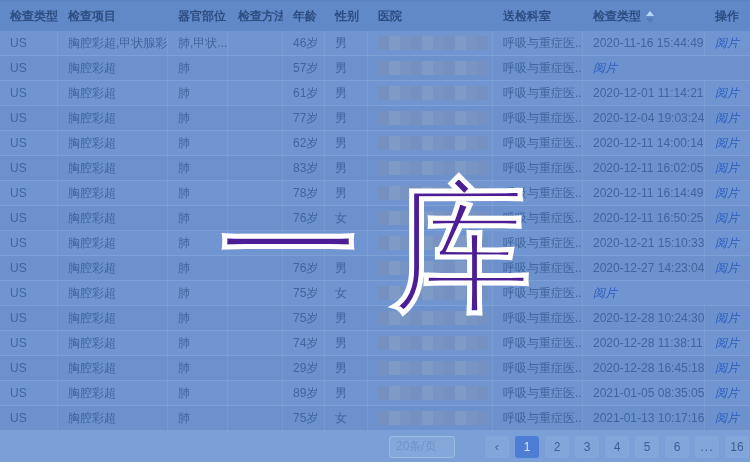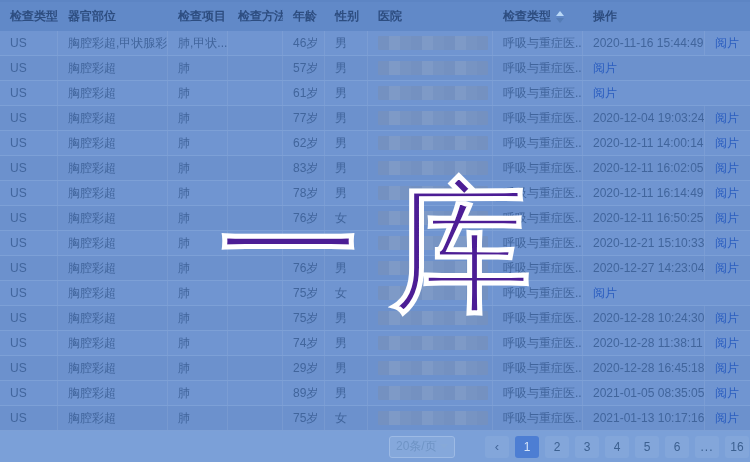--- a/index.html
+++ b/index.html
@@ -57,21 +57,21 @@
     align-items:center;
     box-sizing:border-box;
     border-right:1px solid rgba(255,255,255,0.08);
   }
   .td:last-child{border-right:none;}
   .redacted{
     width:113px;height:14px;border-radius:1px;
     background:repeating-linear-gradient(90deg,#7491c1 0 11px,#7e9ac7 11px 22px,#7794c3 22px 33px);
     filter:blur(.4px);
   }
-  .link{color:#2a5dc0;cursor:pointer;}
+  .link{color:#2a5dc0;cursor:pointer;font-style:italic;}
   .sort-carets{display:inline-flex;flex-direction:column;line-height:0;margin-left:2px;}
   .caret{width:0;height:0;border-left:4px solid transparent;border-right:4px solid transparent;}
   .caret.up{border-bottom:5px solid #b9d8f7;margin-bottom:2px;}
   .caret.down{border-top:5px solid #547cb6;}
 
   
   .watermark{
     position:absolute;
     left:195px;top:167px;width:360px;height:160px;
     display:flex;align-items:center;justify-content:center;
@@ -131,36 +131,39 @@
 <body>
 
 <div class="screen">
 
   <div>
     <div class="grid-row thead" id="thead">
         <div class="th">
           <span>检查类型</span>
         </div>
         <div class="th">
+          <span>检查项目</span>
+        </div>
+        <div class="th">
           <span>器官部位</span>
         </div>
         <div class="th">
-          <span>检查项目</span>
-        </div>
-        <div class="th">
           <span>检查方法</span>
         </div>
         <div class="th">
           <span>年龄</span>
         </div>
         <div class="th">
           <span>性别</span>
         </div>
         <div class="th">
           <span>医院</span>
+        </div>
+        <div class="th">
+          <span>送检科室</span>
         </div>
         <div class="th">
           <span>检查类型</span>
           <span class="sort-carets">
             <span class="caret up"></span>
             <span class="caret down"></span>
           </span>
         </div>
         <div class="th">
           <span>操作</span>
@@ -202,20 +205,21 @@
           <div class="td">US</div>
           <div class="td">胸腔彩超</div>
           <div class="td">肺</div>
           <div class="td"></div>
           <div class="td">61岁</div>
           <div class="td">男</div>
           <div class="td">
             <span class="redacted"></span>
           </div>
           <div class="td">呼吸与重症医...</div>
+          <div class="td">2020-12-01 11:14:21</div>
           <div class="td">
             <span class="link">阅片</span>
           </div>
         </div>
         <div class="grid-row tr">
           <div class="td">US</div>
           <div class="td">胸腔彩超</div>
           <div class="td">肺</div>
           <div class="td"></div>
           <div class="td">77岁</div>

